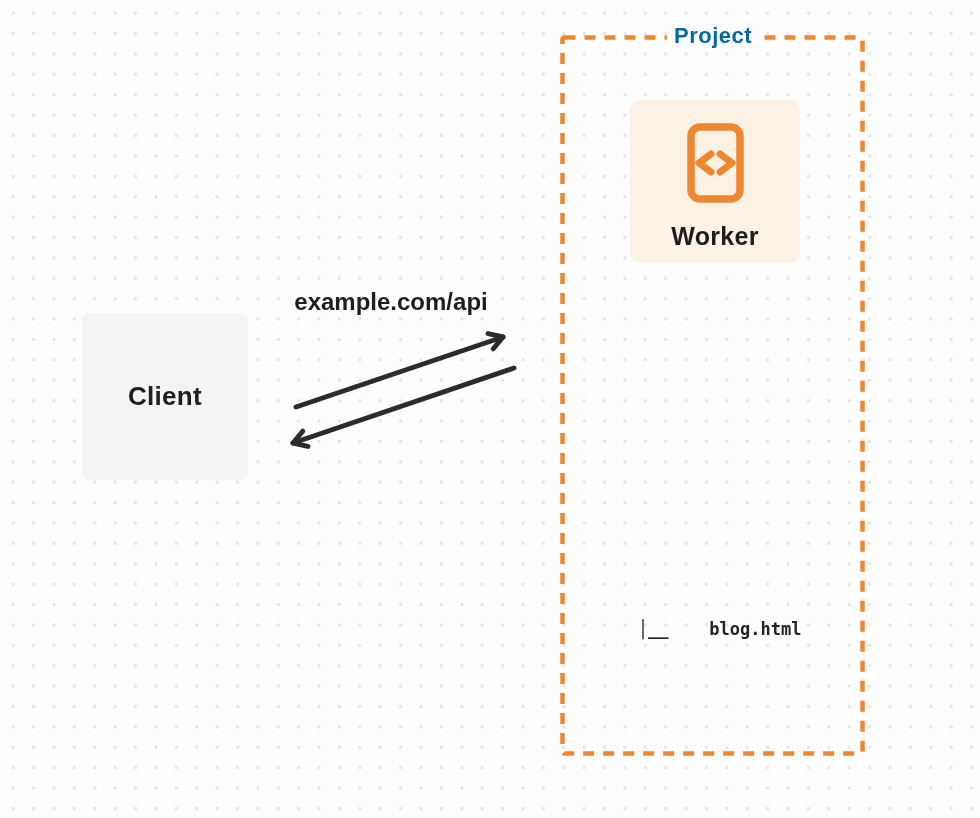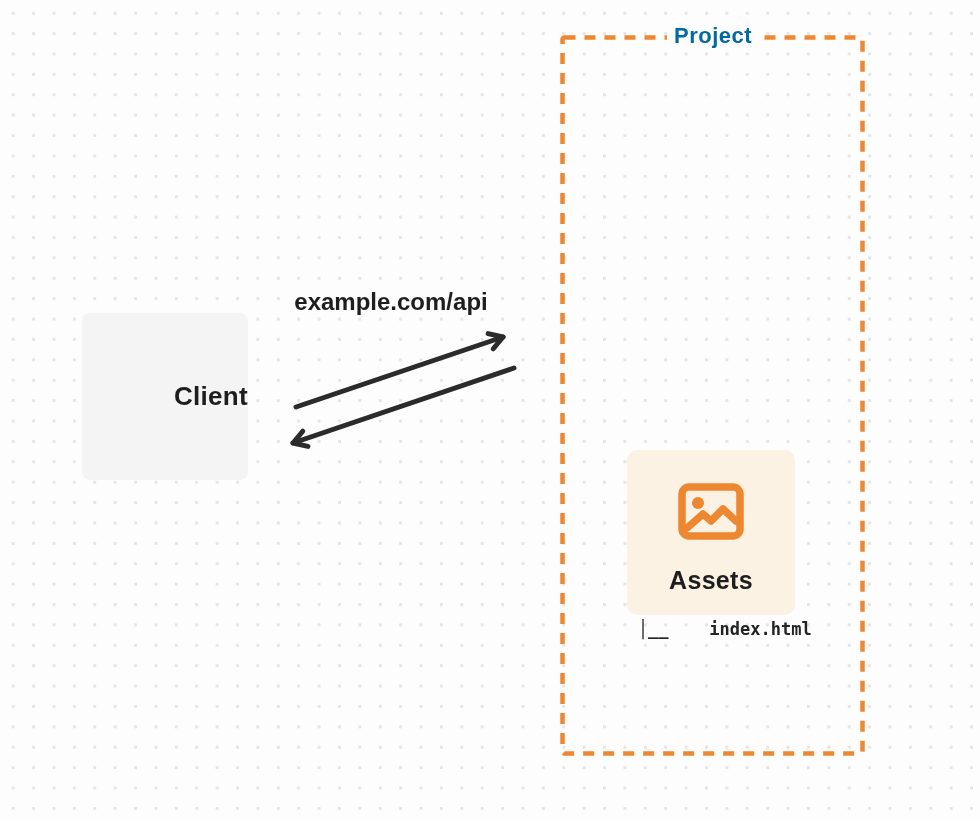--- a/index.html
+++ b/index.html
@@ -28,21 +28,21 @@
   .client-box {
     position: absolute;
     left: 82px;
     top: 313px;
     width: 166px;
     height: 167px;
     background: #F4F4F5;
     border-radius: 8px;
     display: flex;
     align-items: center;
-    justify-content: flex-end;
+    justify-content: center;
   }
   .client-box .node-label {
     font-size: 26px;
     font-weight: bold;
     letter-spacing: 0.3px;
   }
   .request-label {
     position: absolute;
     left: 391px;
     top: 288px;
@@ -130,27 +130,27 @@
   </svg>
 
   <div class="client-box">
     <span class="node-label">Client</span>
   </div>
 
   <div class="request-label">example.com/api</div>
 
   <div class="project-label">Project</div>
 
-
-  <div class="card assets">
-    <svg class="icon" width="66" height="57" viewBox="0 0 66 57" xmlns="http://www.w3.org/2000/svg">
-      <rect x="4" y="4" width="58" height="49" rx="7" fill="none" stroke="#ED8730" stroke-width="7.5"></rect>
-      <circle cx="20" cy="20" r="6" fill="#ED8730"></circle>
-      <path d="M9 45 L25 31 L33 38 L45 26 L58 38" fill="none" stroke="#ED8730" stroke-width="7.5" stroke-linecap="round" stroke-linejoin="round"></path>
+  <div class="card worker">
+    <svg class="icon" width="57" height="80" viewBox="0 0 57 80" xmlns="http://www.w3.org/2000/svg">
+      <rect x="4" y="4" width="49" height="72" rx="9" fill="none" stroke="#ED8730" stroke-width="7.5"></rect>
+      <path d="M24 31 L12 40 L24 49" fill="none" stroke="#ED8730" stroke-width="7" stroke-linecap="round" stroke-linejoin="round"></path>
+      <path d="M33 31 L45 40 L33 49" fill="none" stroke="#ED8730" stroke-width="7" stroke-linecap="round" stroke-linejoin="round"></path>
     </svg>
-    <div class="card-label">Assets</div>
+    <div class="card-label">Worker</div>
   </div>
 
+
   <div class="file-tree">
-    <div class="tree-line">   │__    index.html</div>
+    <div class="tree-line">   │__    blog.html</div>
   </div>
 
 </div>
 
 </body></html>

